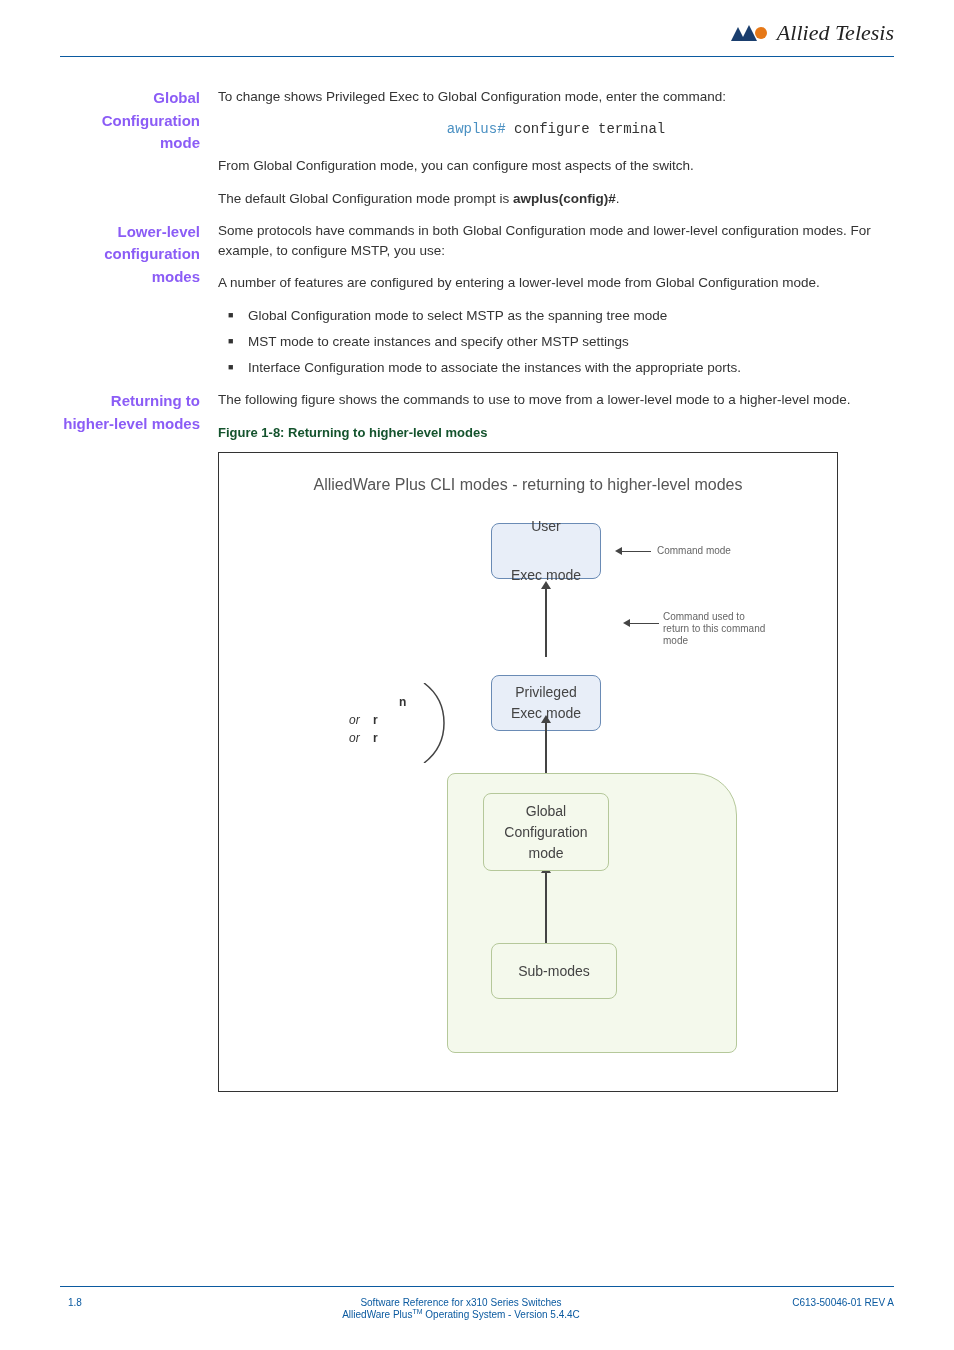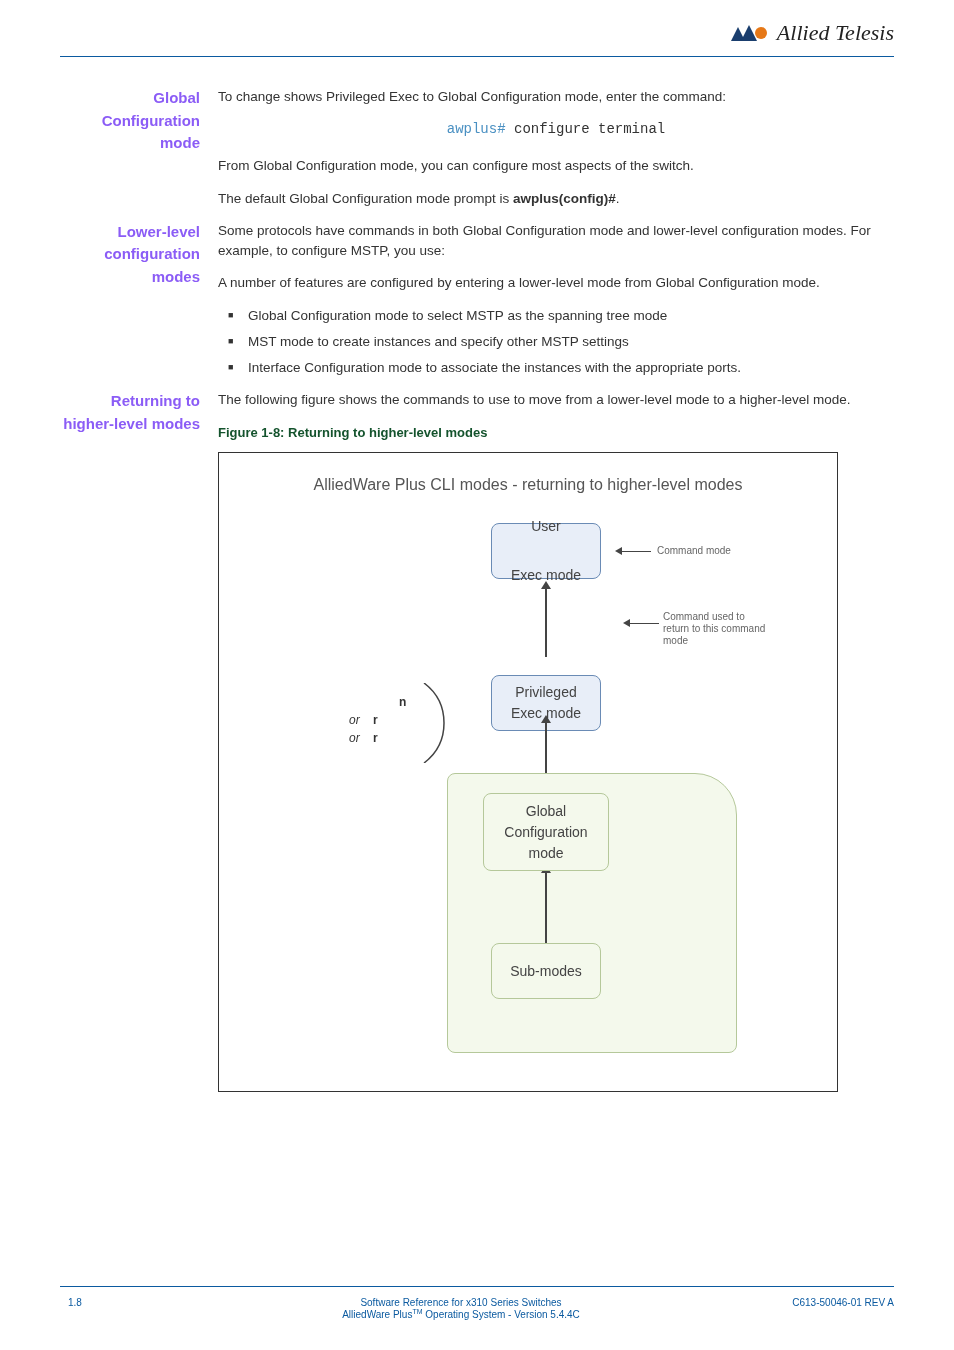--- a/index.html
+++ b/index.html
@@ -254,21 +254,21 @@
 
         <div class="mode-box sub" style="left:264px; top:340px; width:126px; height:78px; z-index:1;">
           <span>Global</span>
           <span>Configuration</span>
           <span>mode</span>
         </div>
 
         <div class="arrow-line" style="left:326px; top:418px; width:2px; height:72px;"></div>
         <div class="arrow-head-up" style="left:322px; top:412px;"></div>
 
-        <div class="mode-box sub" style="left:272px; top:490px; width:110px; height:56px; z-index:1;">
+        <div class="mode-box sub" style="left:272px; top:490px; width:126px; height:56px; z-index:1;">
           <span>Sub-modes</span>
         </div>
       </div>
     </div>
   </div>
 </div>
 
 <div class="footer">
   <hr class="hr-bottom">
   <div class="footer-row">

